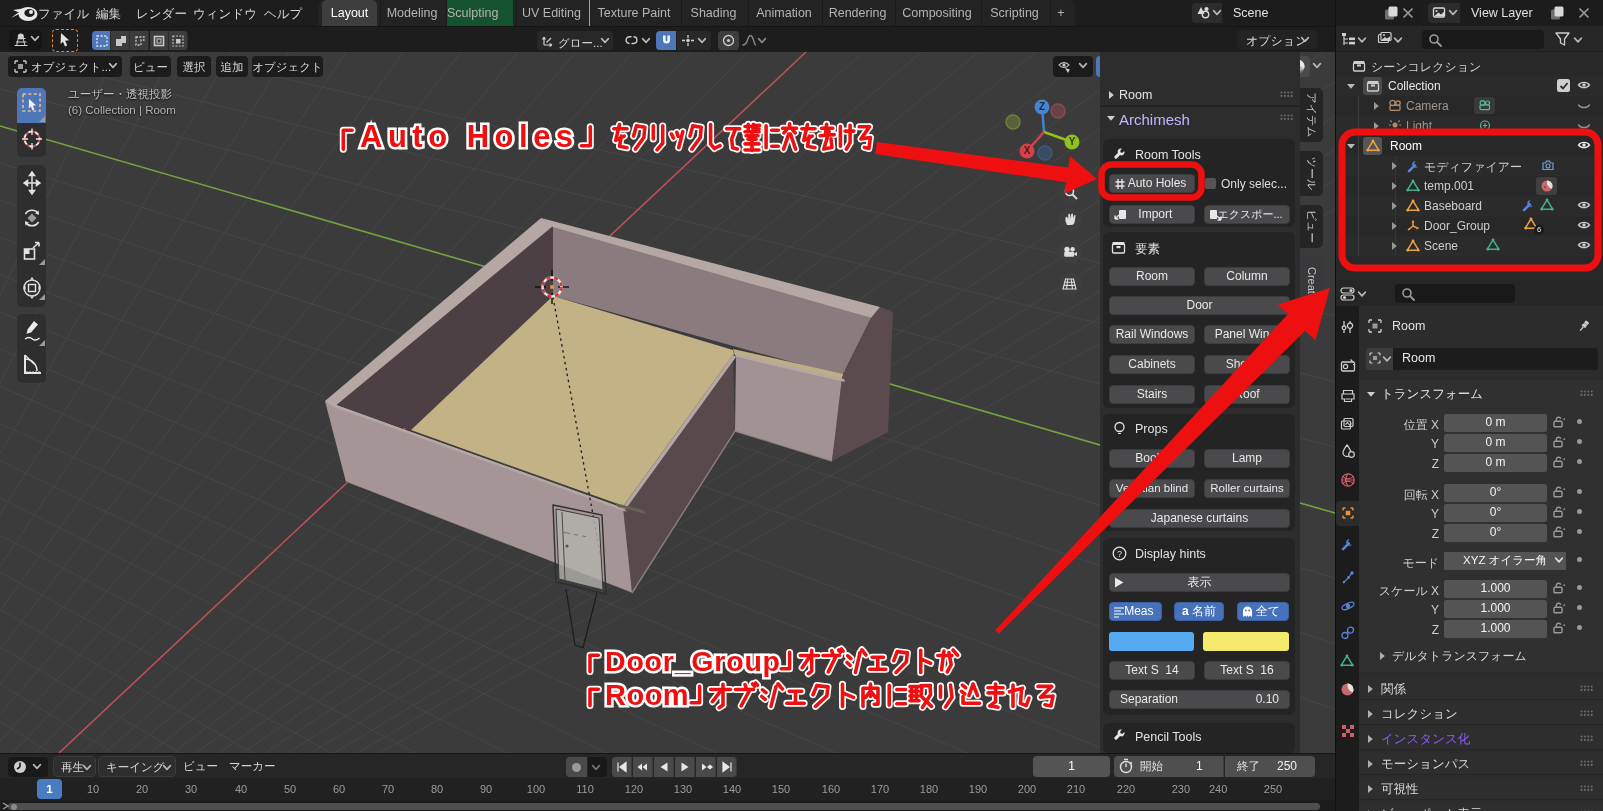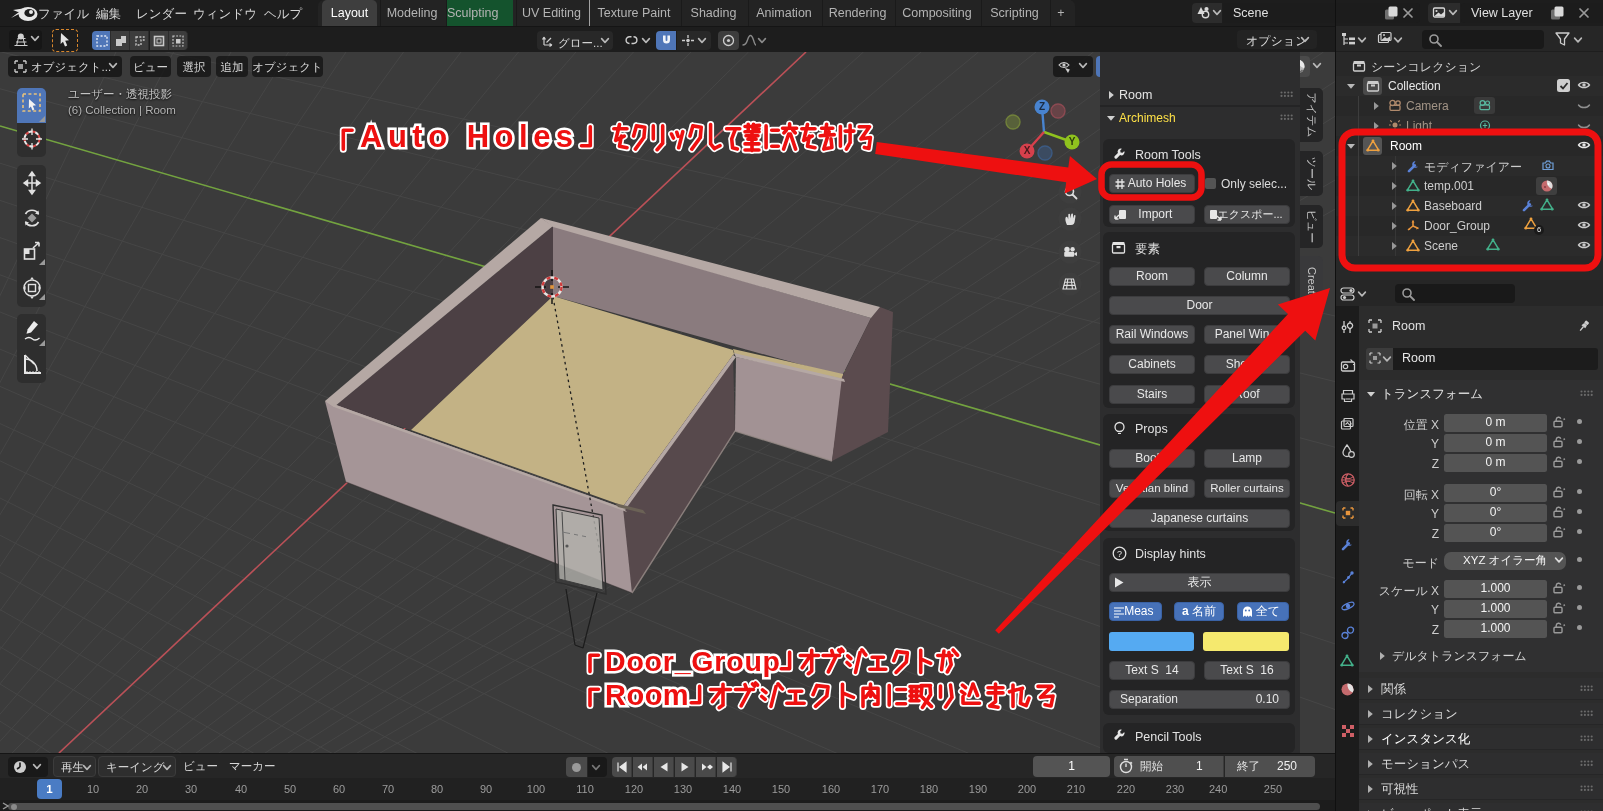--- a/index.html
+++ b/index.html
@@ -411,21 +411,21 @@
     <circle cx="4.9" cy="1.5" r="1.05" fill="#6b6b6b"></circle>
     <circle cx="4.9" cy="4.9" r="1.05" fill="#6b6b6b"></circle>
     <circle cx="8.3" cy="1.5" r="1.05" fill="#6b6b6b"></circle>
     <circle cx="8.3" cy="4.9" r="1.05" fill="#6b6b6b"></circle>
     <circle cx="11.7" cy="1.5" r="1.05" fill="#6b6b6b"></circle>
     <circle cx="11.7" cy="4.9" r="1.05" fill="#6b6b6b"></circle>
   </svg>
 <svg style="position:absolute;left:1106px;top:113px;" width="10" height="10" viewBox="0 0 10 10">
     <path d="M1 3.0 L9 3.0 L5 7.8 Z" fill="#d0d0d0"></path>
   </svg>
-<div class="ab" style="left:1119px;top:111px;color:#fde047;font-size:12px">Archimesh</div>
+<div class="ab" style="left:1119px;top:111px;color:#c4b5fd;font-size:15px">Archimesh</div>
 <svg style="position:absolute;left:1280px;top:114px;" width="16" height="9" viewBox="0 0 16 9">
     <circle cx="1.5" cy="1.5" r="1.05" fill="#6b6b6b"></circle>
     <circle cx="1.5" cy="4.9" r="1.05" fill="#6b6b6b"></circle>
     <circle cx="4.9" cy="1.5" r="1.05" fill="#6b6b6b"></circle>
     <circle cx="4.9" cy="4.9" r="1.05" fill="#6b6b6b"></circle>
     <circle cx="8.3" cy="1.5" r="1.05" fill="#6b6b6b"></circle>
     <circle cx="8.3" cy="4.9" r="1.05" fill="#6b6b6b"></circle>
     <circle cx="11.7" cy="1.5" r="1.05" fill="#6b6b6b"></circle>
     <circle cx="11.7" cy="4.9" r="1.05" fill="#6b6b6b"></circle>
   </svg>
@@ -873,21 +873,21 @@
   </svg>
 <div class="ab" style="left:1577px;top:509px;width:5px;height:5px;border-radius:3px;background:#9a9a9a"></div>
 <div class="ab" style="left:1359px;top:527px;width:80px;text-align:right;color:#cdcdcd;font-size:12px">Z</div>
 <div class="ab" style="left:1444px;top:524px;width:103px;height:17.5px;background:#545454;border-radius:2.5px;color:#f4f4f4;font-size:12px;text-align:center;line-height:17px">0°</div>
 <svg style="position:absolute;left:1552px;top:525px;" width="14" height="15" viewBox="0 0 14 15">
     <rect x="2" y="6.2" width="8" height="5.6" rx="1.1" fill="none" stroke="#9a9a9a" stroke-width="1.4"></rect>
     <path d="M4.2 6 V4.6 a2.4 2.4 0 0 1 4.6 -0.9 M11.5 4.5 l1.5 -0.6" fill="none" stroke="#9a9a9a" stroke-width="1.4"></path>
   </svg>
 <div class="ab" style="left:1577px;top:529px;width:5px;height:5px;border-radius:3px;background:#9a9a9a"></div>
 <div class="ab" style="left:1359px;top:555px;width:80px;text-align:right;color:#cdcdcd;font-size:12px">モード</div>
-<div class="ab" style="left:1444px;top:552px;width:122px;height:17.5px;background:#545454;border-radius:7px;color:#f4f4f4;font-size:11.5px;text-align:center;line-height:17px">XYZ オイラー角</div>
+<div class="ab" style="left:1444px;top:552px;width:122px;height:17.5px;background:#545454;border-radius:1px;color:#f4f4f4;font-size:11.5px;text-align:center;line-height:17px">XYZ オイラー角</div>
 <svg style="position:absolute;left:1554px;top:556px;" width="10" height="10" viewBox="0 0 10 10">
     <path d="M1.6 2.13 L5 5.87 L8.4 2.13" stroke="#ddd" stroke-width="1.6" fill="none" stroke-linecap="round" stroke-linejoin="round"></path>
   </svg>
 <div class="ab" style="left:1577px;top:557px;width:5px;height:5px;border-radius:3px;background:#9a9a9a"></div>
 <div class="ab" style="left:1359px;top:583px;width:80px;text-align:right;color:#cdcdcd;font-size:12px">スケール X</div>
 <div class="ab" style="left:1444px;top:580px;width:103px;height:17.5px;background:#545454;border-radius:2.5px;color:#f4f4f4;font-size:12px;text-align:center;line-height:17px">1.000</div>
 <svg style="position:absolute;left:1552px;top:581px;" width="14" height="15" viewBox="0 0 14 15">
     <rect x="2" y="6.2" width="8" height="5.6" rx="1.1" fill="none" stroke="#9a9a9a" stroke-width="1.4"></rect>
     <path d="M4.2 6 V4.6 a2.4 2.4 0 0 1 4.6 -0.9 M11.5 4.5 l1.5 -0.6" fill="none" stroke="#9a9a9a" stroke-width="1.4"></path>
   </svg>
@@ -937,21 +937,21 @@
     <circle cx="4.9" cy="4.9" r="1.05" fill="#6b6b6b"></circle>
     <circle cx="8.3" cy="1.5" r="1.05" fill="#6b6b6b"></circle>
     <circle cx="8.3" cy="4.9" r="1.05" fill="#6b6b6b"></circle>
     <circle cx="11.7" cy="1.5" r="1.05" fill="#6b6b6b"></circle>
     <circle cx="11.7" cy="4.9" r="1.05" fill="#6b6b6b"></circle>
   </svg>
 <div class="ab" style="left:1359px;top:728px;width:244px;height:22px;background:#2e2e2f;border-bottom:1px solid #262627"></div>
 <svg style="position:absolute;left:1366px;top:734px;" width="10" height="10" viewBox="0 0 10 10">
     <path d="M2.0 1 L6.8 5 L2.0 9 Z" fill="#b0b0b0"></path>
   </svg>
-<div class="ab" style="left:1381px;top:731px;color:#ffffff;font-size:12.5px">インスタンス化</div>
+<div class="ab" style="left:1381px;top:731px;color:#8b5cf6;font-size:12.5px">インスタンス化</div>
 <svg style="position:absolute;left:1580px;top:735px;" width="16" height="9" viewBox="0 0 16 9">
     <circle cx="1.5" cy="1.5" r="1.05" fill="#6b6b6b"></circle>
     <circle cx="1.5" cy="4.9" r="1.05" fill="#6b6b6b"></circle>
     <circle cx="4.9" cy="1.5" r="1.05" fill="#6b6b6b"></circle>
     <circle cx="4.9" cy="4.9" r="1.05" fill="#6b6b6b"></circle>
     <circle cx="8.3" cy="1.5" r="1.05" fill="#6b6b6b"></circle>
     <circle cx="8.3" cy="4.9" r="1.05" fill="#6b6b6b"></circle>
     <circle cx="11.7" cy="1.5" r="1.05" fill="#6b6b6b"></circle>
     <circle cx="11.7" cy="4.9" r="1.05" fill="#6b6b6b"></circle>
   </svg>
@@ -1080,21 +1080,21 @@
 <div class="ab" style="left:668px;top:783px;width:30px;text-align:center;color:#9c9c9c;font-size:11px">130</div>
 <div class="ab" style="left:717px;top:783px;width:30px;text-align:center;color:#9c9c9c;font-size:11px">140</div>
 <div class="ab" style="left:766px;top:783px;width:30px;text-align:center;color:#9c9c9c;font-size:11px">150</div>
 <div class="ab" style="left:816px;top:783px;width:30px;text-align:center;color:#9c9c9c;font-size:11px">160</div>
 <div class="ab" style="left:865px;top:783px;width:30px;text-align:center;color:#9c9c9c;font-size:11px">170</div>
 <div class="ab" style="left:914px;top:783px;width:30px;text-align:center;color:#9c9c9c;font-size:11px">180</div>
 <div class="ab" style="left:963px;top:783px;width:30px;text-align:center;color:#9c9c9c;font-size:11px">190</div>
 <div class="ab" style="left:1012px;top:783px;width:30px;text-align:center;color:#9c9c9c;font-size:11px">200</div>
 <div class="ab" style="left:1061px;top:783px;width:30px;text-align:center;color:#9c9c9c;font-size:11px">210</div>
 <div class="ab" style="left:1111px;top:783px;width:30px;text-align:center;color:#9c9c9c;font-size:11px">220</div>
-<div class="ab" style="left:1160px;top:783px;width:30px;text-align:center;color:#9c9c9c;font-size:11px">230</div>
+<div class="ab" style="left:1160px;top:783px;width:30px;text-align:right;color:#9c9c9c;font-size:11px">230</div>
 <div class="ab" style="left:1209px;top:783px;width:30px;text-align:left;color:#9c9c9c;font-size:11px">240</div>
 <div class="ab" style="left:1258px;top:783px;width:30px;text-align:center;color:#9c9c9c;font-size:11px">250</div>
 <div class="ab" style="left:37px;top:779px;width:25px;height:20px;background:#4a7cc4;border-radius:4px;color:#fff;font-size:11.5px;font-weight:bold;text-align:center;line-height:20px">1</div>
 <div class="ab" style="left:0;top:800px;width:1335px;height:11px;background:#1c1c1c"></div>
 <div class="ab" style="left:8px;top:803px;width:1312px;height:7px;background:#4f4f4f;border-radius:4px"></div>
 <svg style="position:absolute;left:1px;top:801px;" width="10" height="10" viewBox="0 0 10 10">
     <path d="M2 2 L7 5 L2 8" stroke="#9a9a9a" stroke-width="1.4" fill="none"></path>
   </svg>
 <div class="ab" style="left:11px;top:804px;width:6px;height:6px;border-radius:3px;background:#8a8a8a"></div>
 <svg class="ab" style="left:0;top:0;pointer-events:none" width="1603" height="811" viewBox="0 0 1603 811">

